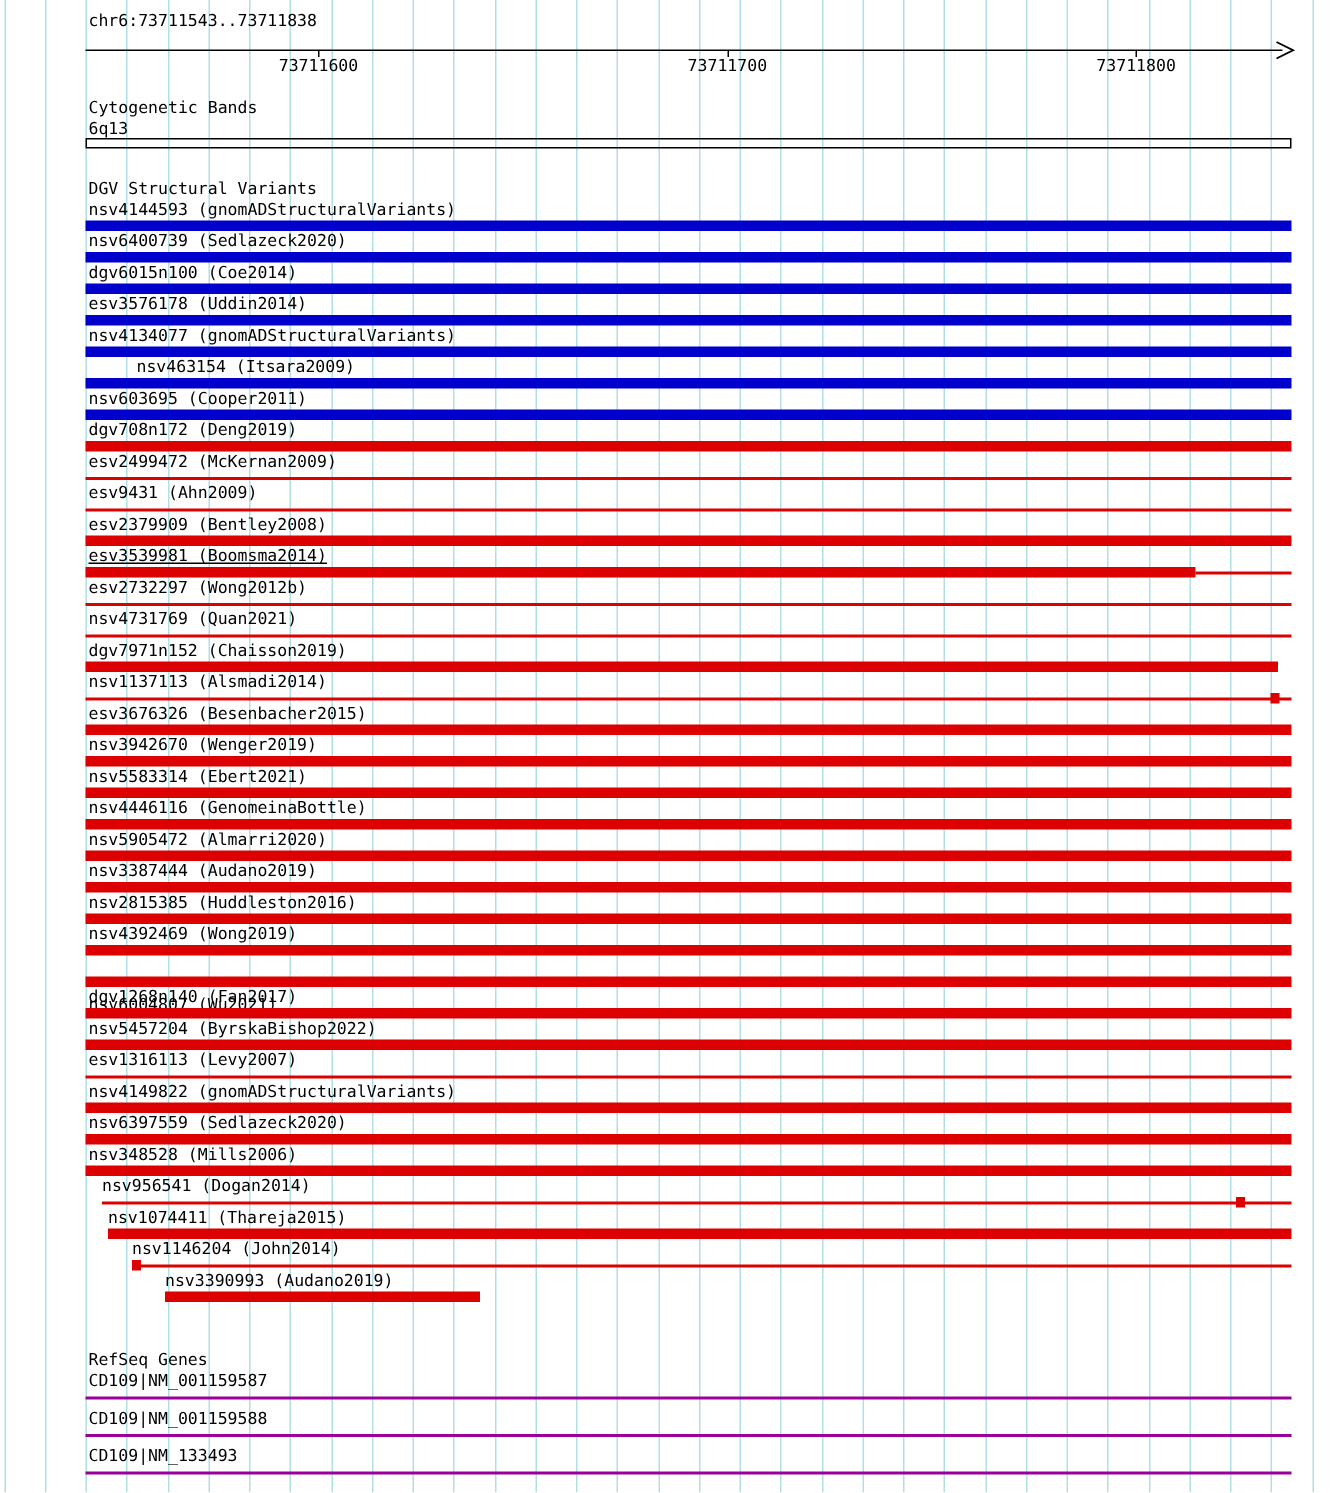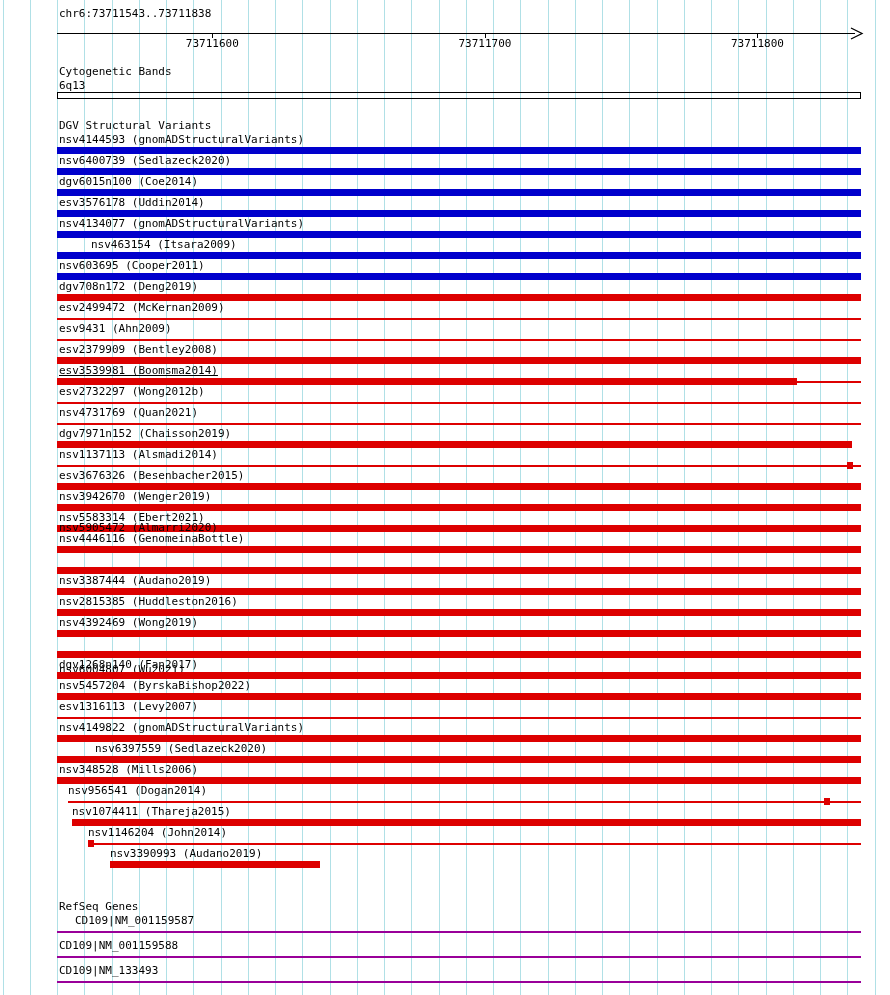--- a/index.html
+++ b/index.html
@@ -117,56 +117,56 @@
       <div class="seg" style="left: 57px; width: 804px; top: 465px; height: 2px; background: rgb(221, 0, 0);"></div>
       <div class="seg" style="left: 847px; width: 6px; top: 462px; height: 7px; background: rgb(221, 0, 0);"></div>
       <div class="feat-label" style="left: 59px; top: 470px;">esv3676326 (Besenbacher2015)</div>
       <div class="seg" style="left: 57px; width: 804px; top: 483px; height: 7px; background: rgb(221, 0, 0);"></div>
       <div class="feat-label" style="left: 59px; top: 491px;">nsv3942670 (Wenger2019)</div>
       <div class="seg" style="left: 57px; width: 804px; top: 504px; height: 7px; background: rgb(221, 0, 0);"></div>
       <div class="feat-label" style="left: 59px; top: 512px;">nsv5583314 (Ebert2021)</div>
       <div class="seg" style="left: 57px; width: 804px; top: 525px; height: 7px; background: rgb(221, 0, 0);"></div>
       <div class="feat-label" style="left: 59px; top: 533px;">nsv4446116 (GenomeinaBottle)</div>
       <div class="seg" style="left: 57px; width: 804px; top: 546px; height: 7px; background: rgb(221, 0, 0);"></div>
-      <div class="feat-label" style="left: 59px; top: 522px; text-align: right;">nsv5905472 (Almarri2020)</div>
+      <div class="feat-label" style="left: 59px; top: 554px; text-align: right;">nsv5905472 (Almarri2020)</div>
       <div class="seg" style="left: 57px; width: 804px; top: 567px; height: 7px; background: rgb(221, 0, 0);"></div>
       <div class="feat-label" style="left: 59px; top: 575px;">nsv3387444 (Audano2019)</div>
       <div class="seg" style="left: 57px; width: 804px; top: 588px; height: 7px; background: rgb(221, 0, 0);"></div>
       <div class="feat-label" style="left: 59px; top: 596px;">nsv2815385 (Huddleston2016)</div>
       <div class="seg" style="left: 57px; width: 804px; top: 609px; height: 7px; background: rgb(221, 0, 0);"></div>
       <div class="feat-label" style="left: 59px; top: 617px;">nsv4392469 (Wong2019)</div>
       <div class="seg" style="left: 57px; width: 804px; top: 630px; height: 7px; background: rgb(221, 0, 0);"></div>
       <div class="feat-label" style="left: 59px; top: 638px; margin-top: 26px;">nsv6004807 (Wu2021)</div>
       <div class="seg" style="left: 57px; width: 804px; top: 651px; height: 7px; background: rgb(221, 0, 0);"></div>
       <div class="feat-label" style="left: 59px; top: 659px;">dgv1268n140 (Fan2017)</div>
       <div class="seg" style="left: 57px; width: 804px; top: 672px; height: 7px; background: rgb(221, 0, 0);"></div>
       <div class="feat-label" style="left: 59px; top: 680px;">nsv5457204 (ByrskaBishop2022)</div>
       <div class="seg" style="left: 57px; width: 804px; top: 693px; height: 7px; background: rgb(221, 0, 0);"></div>
       <div class="feat-label" style="left: 59px; top: 701px;">esv1316113 (Levy2007)</div>
       <div class="seg" style="left: 57px; width: 804px; top: 717px; height: 2px; background: rgb(221, 0, 0);"></div>
       <div class="feat-label" style="left: 59px; top: 722px;">nsv4149822 (gnomADStructuralVariants)</div>
       <div class="seg" style="left: 57px; width: 804px; top: 735px; height: 7px; background: rgb(221, 0, 0);"></div>
-      <div class="feat-label" style="left: 59px; top: 743px; padding-left: 36px;">nsv6397559 (Sedlazeck2020)</div>
+      <div class="feat-label" style="left: 59px; top: 743px;">nsv6397559 (Sedlazeck2020)</div>
       <div class="seg" style="left: 57px; width: 804px; top: 756px; height: 7px; background: rgb(221, 0, 0);"></div>
       <div class="feat-label" style="left: 59px; top: 764px;">nsv348528 (Mills2006)</div>
       <div class="seg" style="left: 57px; width: 804px; top: 777px; height: 7px; background: rgb(221, 0, 0);"></div>
       <div class="feat-label" style="left: 68px; top: 785px;">nsv956541 (Dogan2014)</div>
       <div class="seg" style="left: 68px; width: 793px; top: 801px; height: 2px; background: rgb(221, 0, 0);"></div>
       <div class="seg" style="left: 824px; width: 6px; top: 798px; height: 7px; background: rgb(221, 0, 0);"></div>
       <div class="feat-label" style="left: 72px; top: 806px;">nsv1074411 (Thareja2015)</div>
       <div class="seg" style="left: 72px; width: 789px; top: 819px; height: 7px; background: rgb(221, 0, 0);"></div>
       <div class="feat-label" style="left: 88px; top: 827px;">nsv1146204 (John2014)</div>
       <div class="seg" style="left: 88px; width: 6px; top: 840px; height: 7px; background: rgb(221, 0, 0);"></div>
       <div class="seg" style="left: 94px; width: 767px; top: 843px; height: 2px; background: rgb(221, 0, 0);"></div>
       <div class="feat-label" style="left: 110px; top: 848px;">nsv3390993 (Audano2019)</div>
       <div class="seg" style="left: 110px; width: 210px; top: 861px; height: 7px; background: rgb(221, 0, 0);"></div>
     </div>
 
   <div class="sec-title" style="top:901px">RefSeq Genes</div>
   <div>
-      <div class="feat-label" style="left: 75px; top: 915px;">CD109|NM_001159587</div>
+      <div class="feat-label" style="left: 59px; top: 915px;">CD109|NM_001159587</div>
       <div class="gene-line" style="left: 57px; width: 804px; top: 931px; background: rgb(153, 0, 153);"></div>
       <div class="feat-label" style="left: 59px; top: 940px;">CD109|NM_001159588</div>
       <div class="gene-line" style="left: 57px; width: 804px; top: 956px; background: rgb(153, 0, 153);"></div>
       <div class="feat-label" style="left: 59px; top: 965px;">CD109|NM_133493</div>
       <div class="gene-line" style="left: 57px; width: 804px; top: 981px; background: rgb(153, 0, 153);"></div>
     </div>
 </div>
 
 </body></html>

